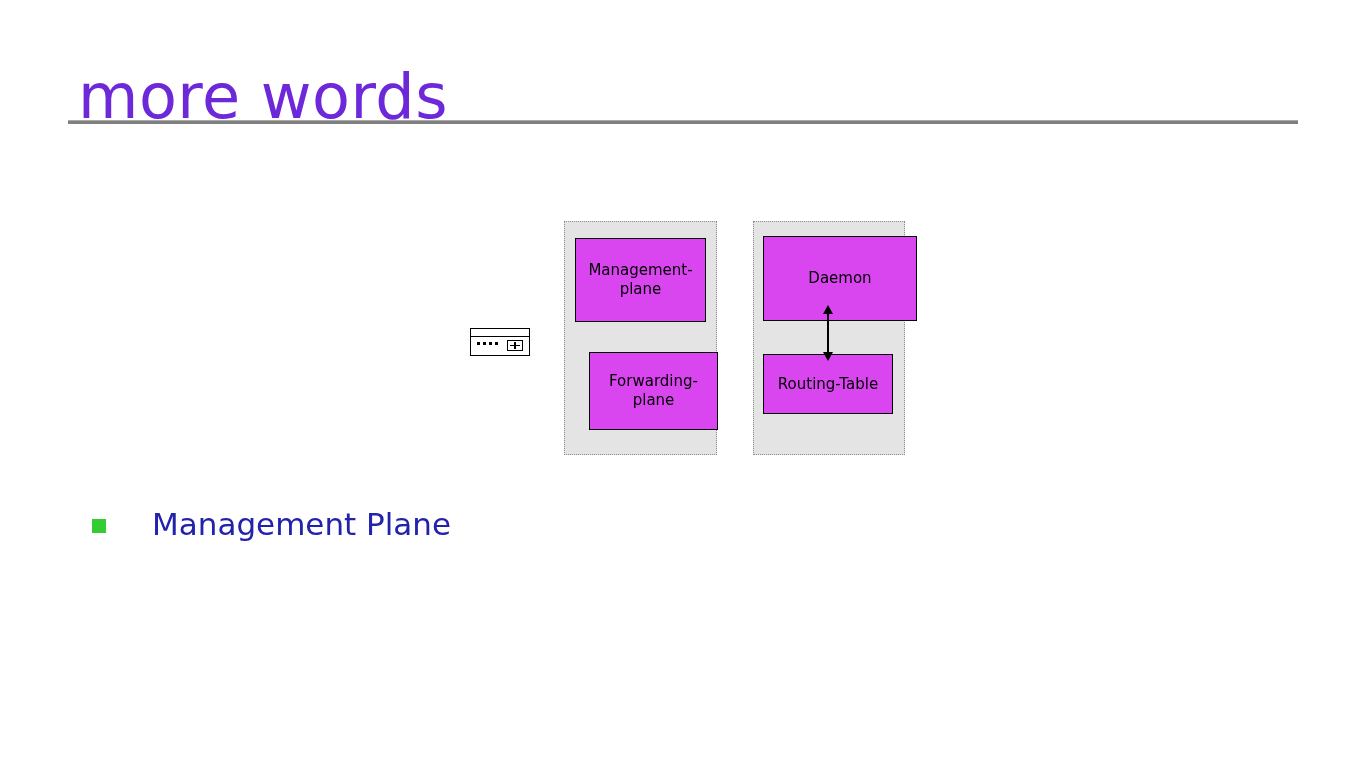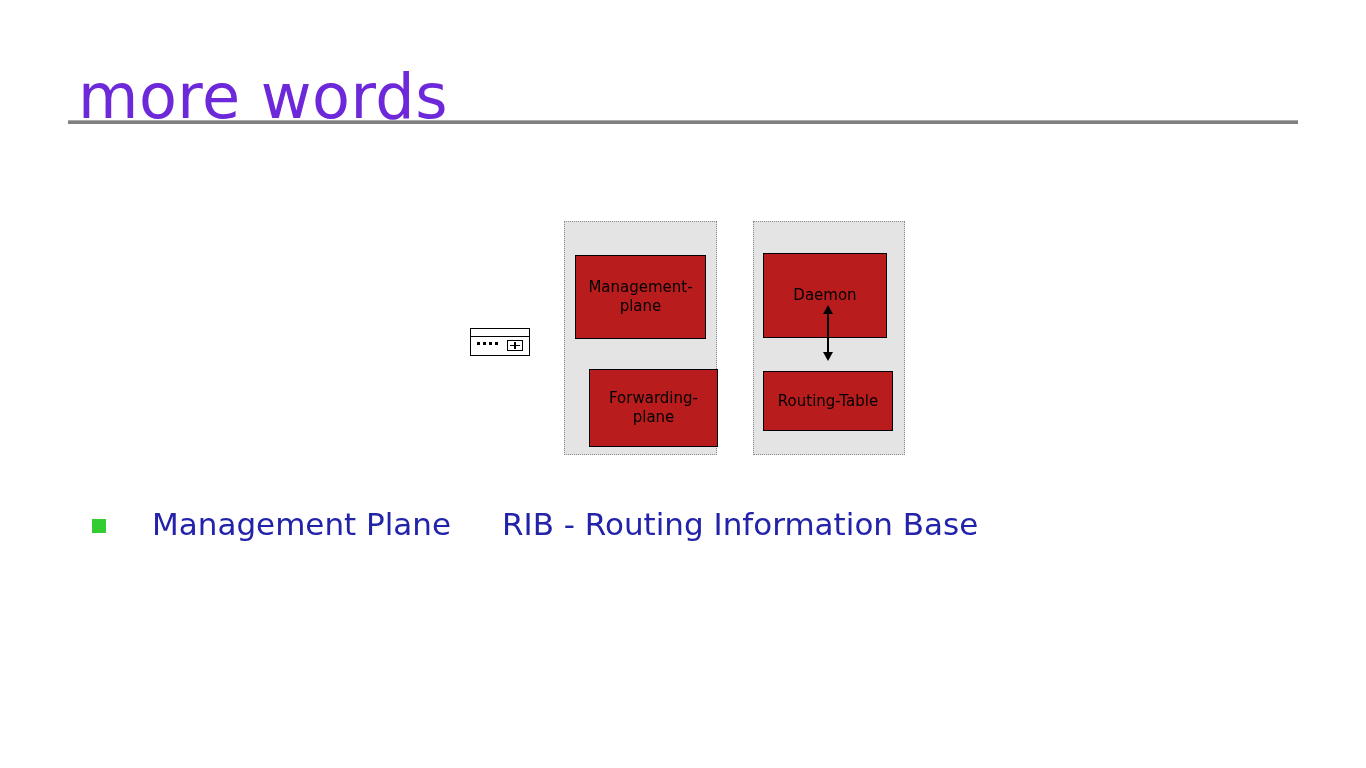--- a/index.html
+++ b/index.html
@@ -112,37 +112,36 @@
     background: #e4e4e4;
     border: 1px dotted #8a8a8a;
     box-sizing: border-box;
     pointer-events: auto;
   }
   .panel-left  { left: 564px; top: 221px; width: 153px; height: 234px; }
   .panel-right { left: 753px; top: 221px; width: 152px; height: 234px; }
 
   .box {
     position: absolute;
-    background: #b91c1c;
+    background: #d946ef;
     border: 1px solid #000000;
     box-sizing: border-box;
     display: flex;
     align-items: center;
     justify-content: center;
     text-align: center;
     font-family: "DejaVu Sans", sans-serif;
     font-size: 15px;
     color: #000000;
     line-height: 1.25;
     pointer-events: auto;
-    margin-top: 17px;
   }
   .box-mgmt  { left: 575px; top: 238px; width: 131px; height: 84px; }
   .box-fwd   { left: 589px; top: 352px; width: 129px; height: 78px; }
-  .box-daemon{ left: 763px; top: 236px; width: 124px; height: 85px; }
+  .box-daemon{ left: 763px; top: 236px; width: 154px; height: 85px; }
   .box-rt    { left: 763px; top: 354px; width: 130px; height: 60px; }
 
   .arrow-vert {
     position: absolute;
     left: 827px;
     top: 313px;
     width: 2px;
     height: 40px;
     background: #000;
     pointer-events: auto;
@@ -239,15 +238,14 @@
     <span>Routing-Table</span>
   </div>
 
   <div class="arrow-vert"></div>
 </div>
 
 <div class="bullets">
   <div class="bullet-row">
     <span class="bullet-marker"></span>
     <span class="bullet-left">Management Plane</span>
-    <span class="bullet-right">RIB - Routing Information Base</span>
   </div>
 </div>
 
 </body></html>

